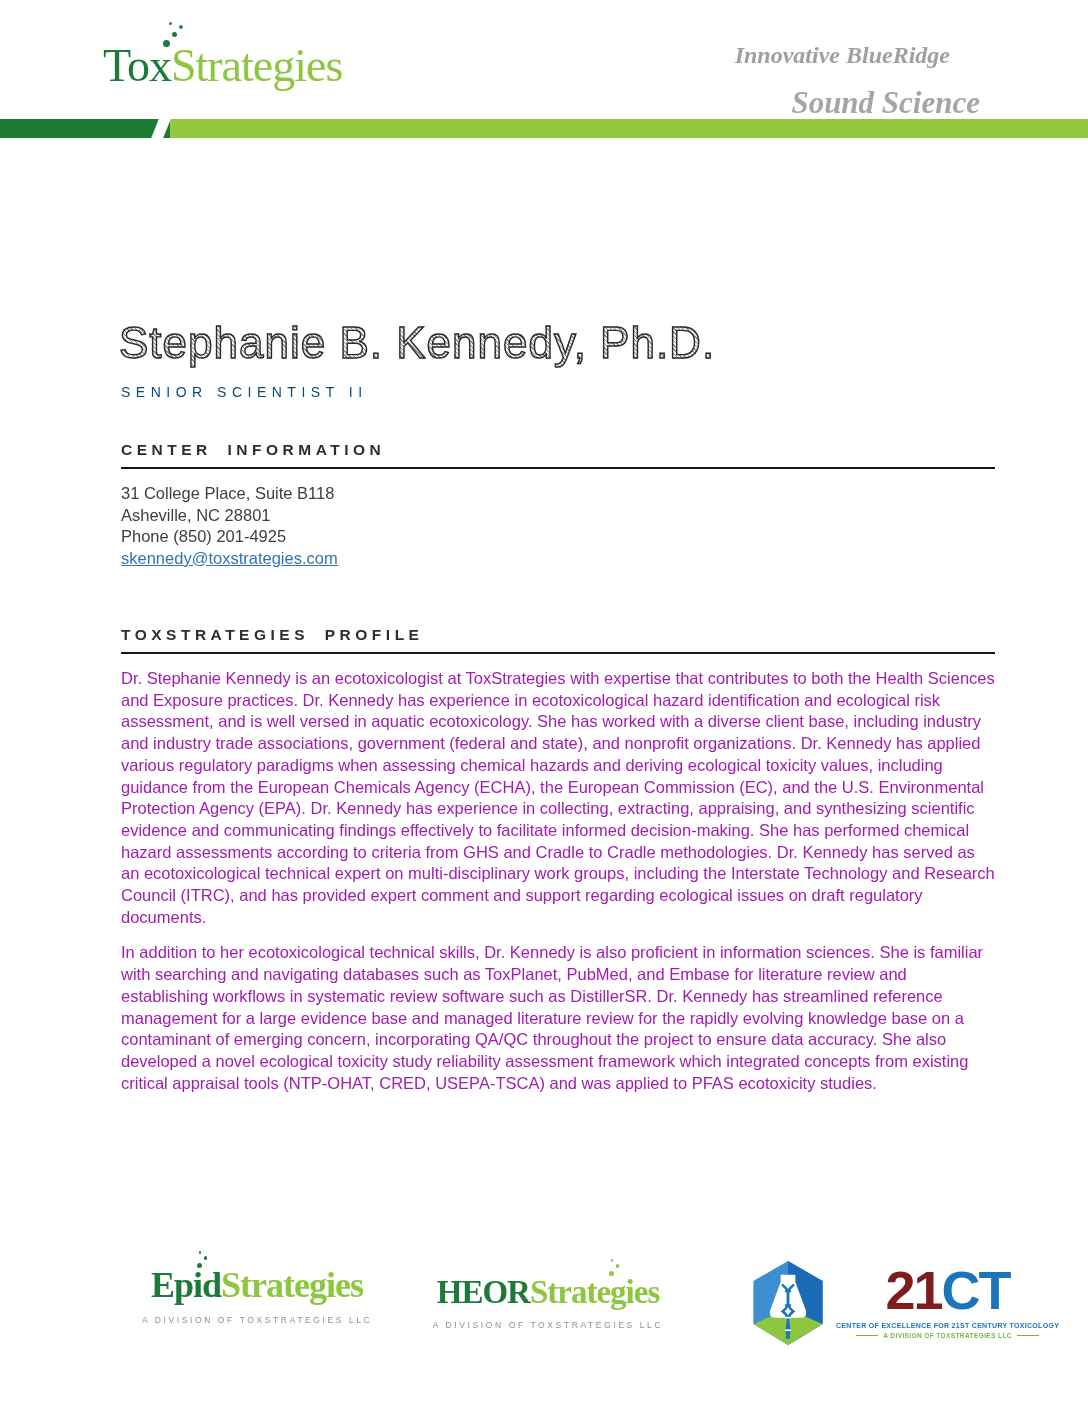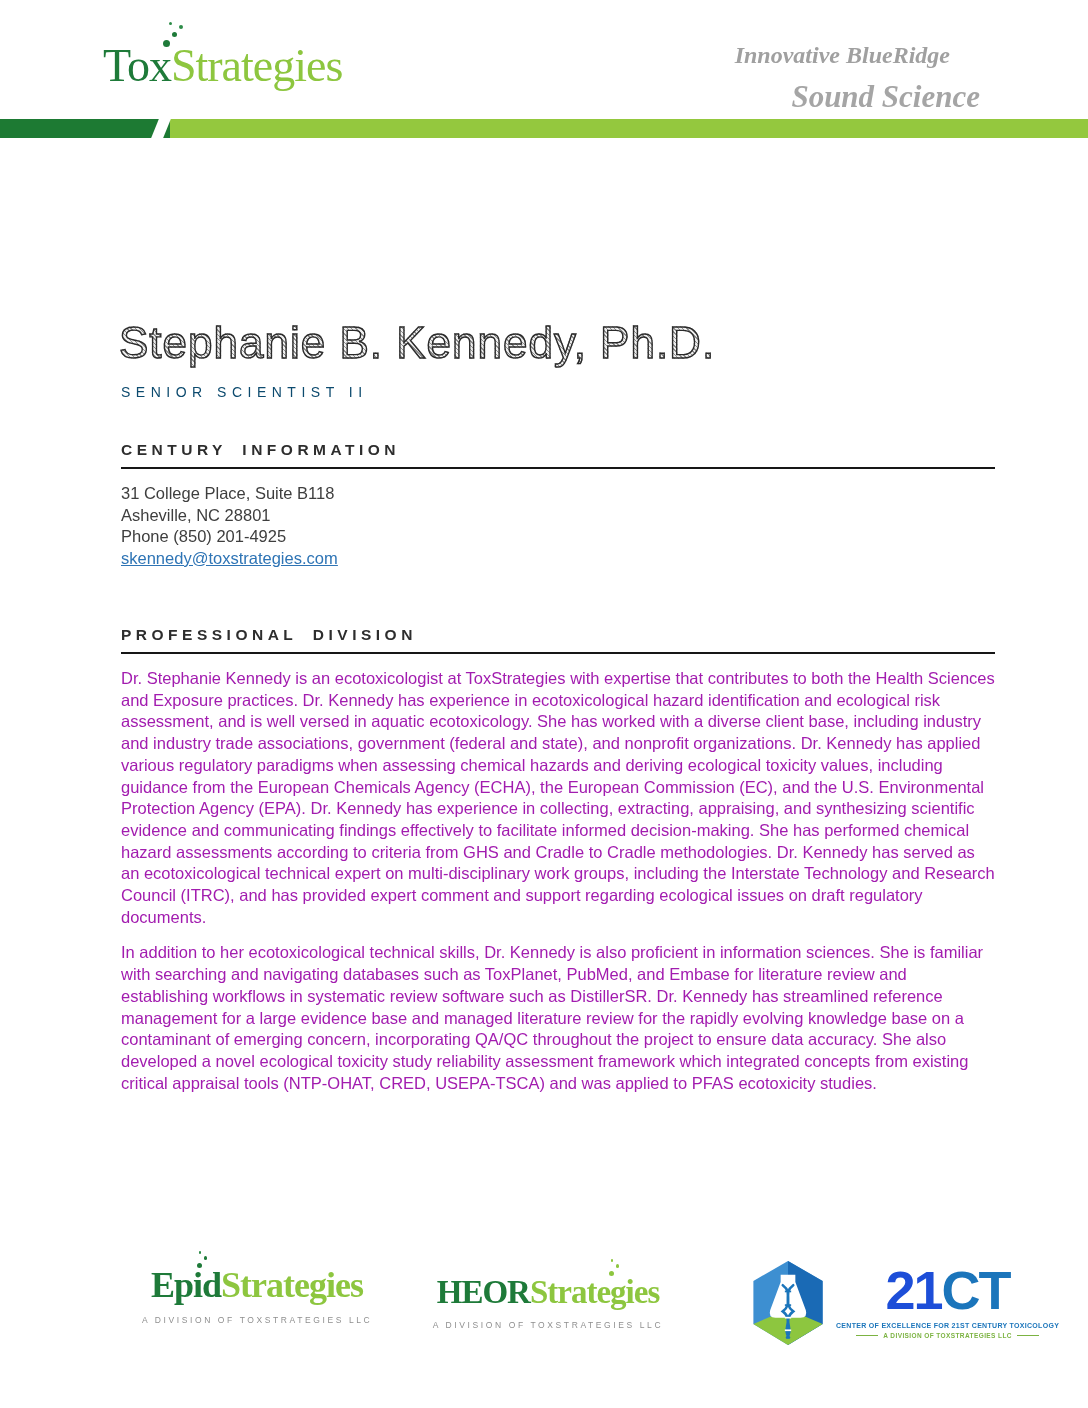--- a/index.html
+++ b/index.html
@@ -24,21 +24,21 @@
   .brand .d2 { width:5px; height:5px; left:69px; top:-4px; }
   .brand .d3 { width:4px; height:4px; left:76px; top:-11px; background:#2e8c48; }
   .brand .d4 { width:3px; height:3px; left:66px; top:-14px; background:#2e8c48; }
 
   .tagline {
     position:absolute; right:108px; top:42px; text-align:right;
     font-family:"Liberation Serif", serif; font-style:italic; color:#a5a5a5;
     line-height:1.1;
   }
   .tag1 { font-size:24px; margin-right:30px; font-weight:600; color:#a0a0a0; }
-  .tag2 { font-size:31px; font-weight:600; margin-top:12px; }
+  .tag2 { font-size:31px; font-weight:600; margin-top:18px; }
 
   .bar { position:absolute; left:0; top:119px; width:1088px; height:19px; background:#94c83e; }
   .bar-dark { position:absolute; left:0; top:0; width:170px; height:19px; background:#1d7a33; }
   .bar-slash { position:absolute; left:155px; top:-2px; width:12px; height:23px; background:#ffffff; transform:skewX(-22deg); }
 
   
   .name {
     position:absolute; left:119px; top:318px;
     font-size:44px; font-weight:normal; letter-spacing:1px; white-space:nowrap;
     color:#d9d9d9;text-align:right; -webkit-text-stroke:1.4px #2b2b2b;
@@ -89,21 +89,21 @@
   .heor .flogo-word { font-size:33px; }
   .heor .dot { background:#8dc63f; }
   .heor .d1 { width:5px; height:5px; left:172px; top:-3px; }
   .heor .d2 { width:3.5px; height:3.5px; left:179px; top:-10px; }
   .heor .d3 { width:2.5px; height:2.5px; left:174px; top:-15px; }
 
   .ct { left:750px; top:1260px; display:flex; align-items:flex-start; }
   .ct-hex { width:76px; height:86px; flex:0 0 auto; }
   .ct-text { margin-left:10px; margin-top:6px; text-align:center; }
   .ct-word { font-size:54px; font-weight:bold; letter-spacing:-2px; line-height:0.92; white-space:nowrap; font-family:"Liberation Sans", sans-serif; }
-  .ct-num { color:#1d4ed8; }
+  .ct-num { color:#7f1d1d; }
   .ct-letters { color:#1b75bb; }
   .ct-cap1 { margin-top:6px; font-size:7px; font-weight:bold; letter-spacing:0.3px; color:#1b75bb; white-space:nowrap; }
   .ct-cap2 { margin-top:3px; display:flex; align-items:center; justify-content:center; gap:5px; }
   .ct-cap2 .dash { width:22px; height:1px; background:#7cb342; }
   .ct-cap2 .txt { font-size:6.5px; font-weight:bold; letter-spacing:0.4px; color:#7cb342; white-space:nowrap; }
 </style>
 </head>
 <body>
 
 <div class="page">
@@ -124,32 +124,32 @@
     <div class="bar">
       <div class="bar-dark"></div>
       <div class="bar-slash"></div>
     </div>
   </header>
 
   <h1 class="name">Stephanie B. Kennedy, Ph.D.</h1>
   <div class="job-title">SENIOR SCIENTIST II</div>
 
   <section class="section section-contact">
-    <div class="sec-head">CENTURY INFORMATION</div>
+    <div class="sec-head">CENTER INFORMATION</div>
     <hr class="rule">
     <div class="contact-lines">
       <div>31 College Place, Suite B118</div>
       <div>Asheville, NC 28801</div>
       <div>Phone (850) 201-4925</div>
       <div class="email"><a href="#">skennedy@toxstrategies.com</a></div>
     </div>
   </section>
 
   <section class="section section-profile">
-    <div class="sec-head">PROFESSIONAL DIVISION</div>
+    <div class="sec-head">TOXSTRATEGIES PROFILE</div>
     <hr class="rule">
     <div class="profile-text">
       <p>Dr. Stephanie Kennedy is an ecotoxicologist at ToxStrategies with expertise that contributes to both the Health Sciences and Exposure practices. Dr. Kennedy has experience in ecotoxicological hazard identification and ecological risk assessment, and is well versed in aquatic ecotoxicology. She has worked with a diverse client base, including industry and industry trade associations, government (federal and state), and nonprofit organizations. Dr. Kennedy has applied various regulatory paradigms when assessing chemical hazards and deriving ecological toxicity values, including guidance from the European Chemicals Agency (ECHA), the European Commission (EC), and the U.S. Environmental Protection Agency (EPA). Dr. Kennedy has experience in collecting, extracting, appraising, and synthesizing scientific evidence and communicating findings effectively to facilitate informed decision-making. She has performed chemical hazard assessments according to criteria from GHS and Cradle to Cradle methodologies. Dr. Kennedy has served as an ecotoxicological technical expert on multi-disciplinary work groups, including the Interstate Technology and Research Council (ITRC), and has provided expert comment and support regarding ecological issues on draft regulatory documents.</p>
       <p>In addition to her ecotoxicological technical skills, Dr. Kennedy is also proficient in information sciences. She is familiar with searching and navigating databases such as ToxPlanet, PubMed, and Embase for literature review and establishing workflows in systematic review software such as DistillerSR. Dr. Kennedy has streamlined reference management for a large evidence base and managed literature review for the rapidly evolving knowledge base on a contaminant of emerging concern, incorporating QA/QC throughout the project to ensure data accuracy. She also developed a novel ecological toxicity study reliability assessment framework which integrated concepts from existing critical appraisal tools (NTP-OHAT, CRED, USEPA-TSCA) and was applied to PFAS ecotoxicity studies.</p>
     </div>
   </section>
 
   <footer>
 
     <div class="flogo epid">

